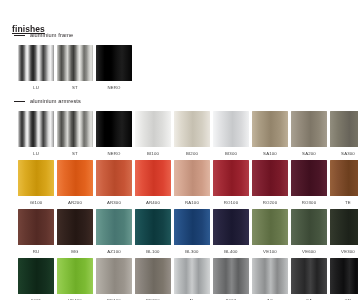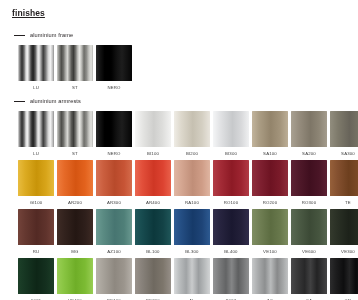--- a/index.html
+++ b/index.html
@@ -6,21 +6,21 @@
   body{
     width:358px;height:300px;
     background:#ffffff;
     font-family:"Liberation Sans", sans-serif;
     color:#231f20;
     overflow:hidden;
   }
   .page{position:relative;width:358px;height:300px;}
 
   .page-title{
-    position:absolute;left:12px;top:8px;
+    position:absolute;left:12px;top:24px;
     font-size:8.5px;font-weight:700;letter-spacing:0.1px;
     color:#231f20;
     text-decoration:underline;
   }
 
   .section{position:absolute;left:0;width:358px;}
   .section-head{
     display:flex;align-items:center;gap:5px;
     padding-left:14px;height:10px;
   }

